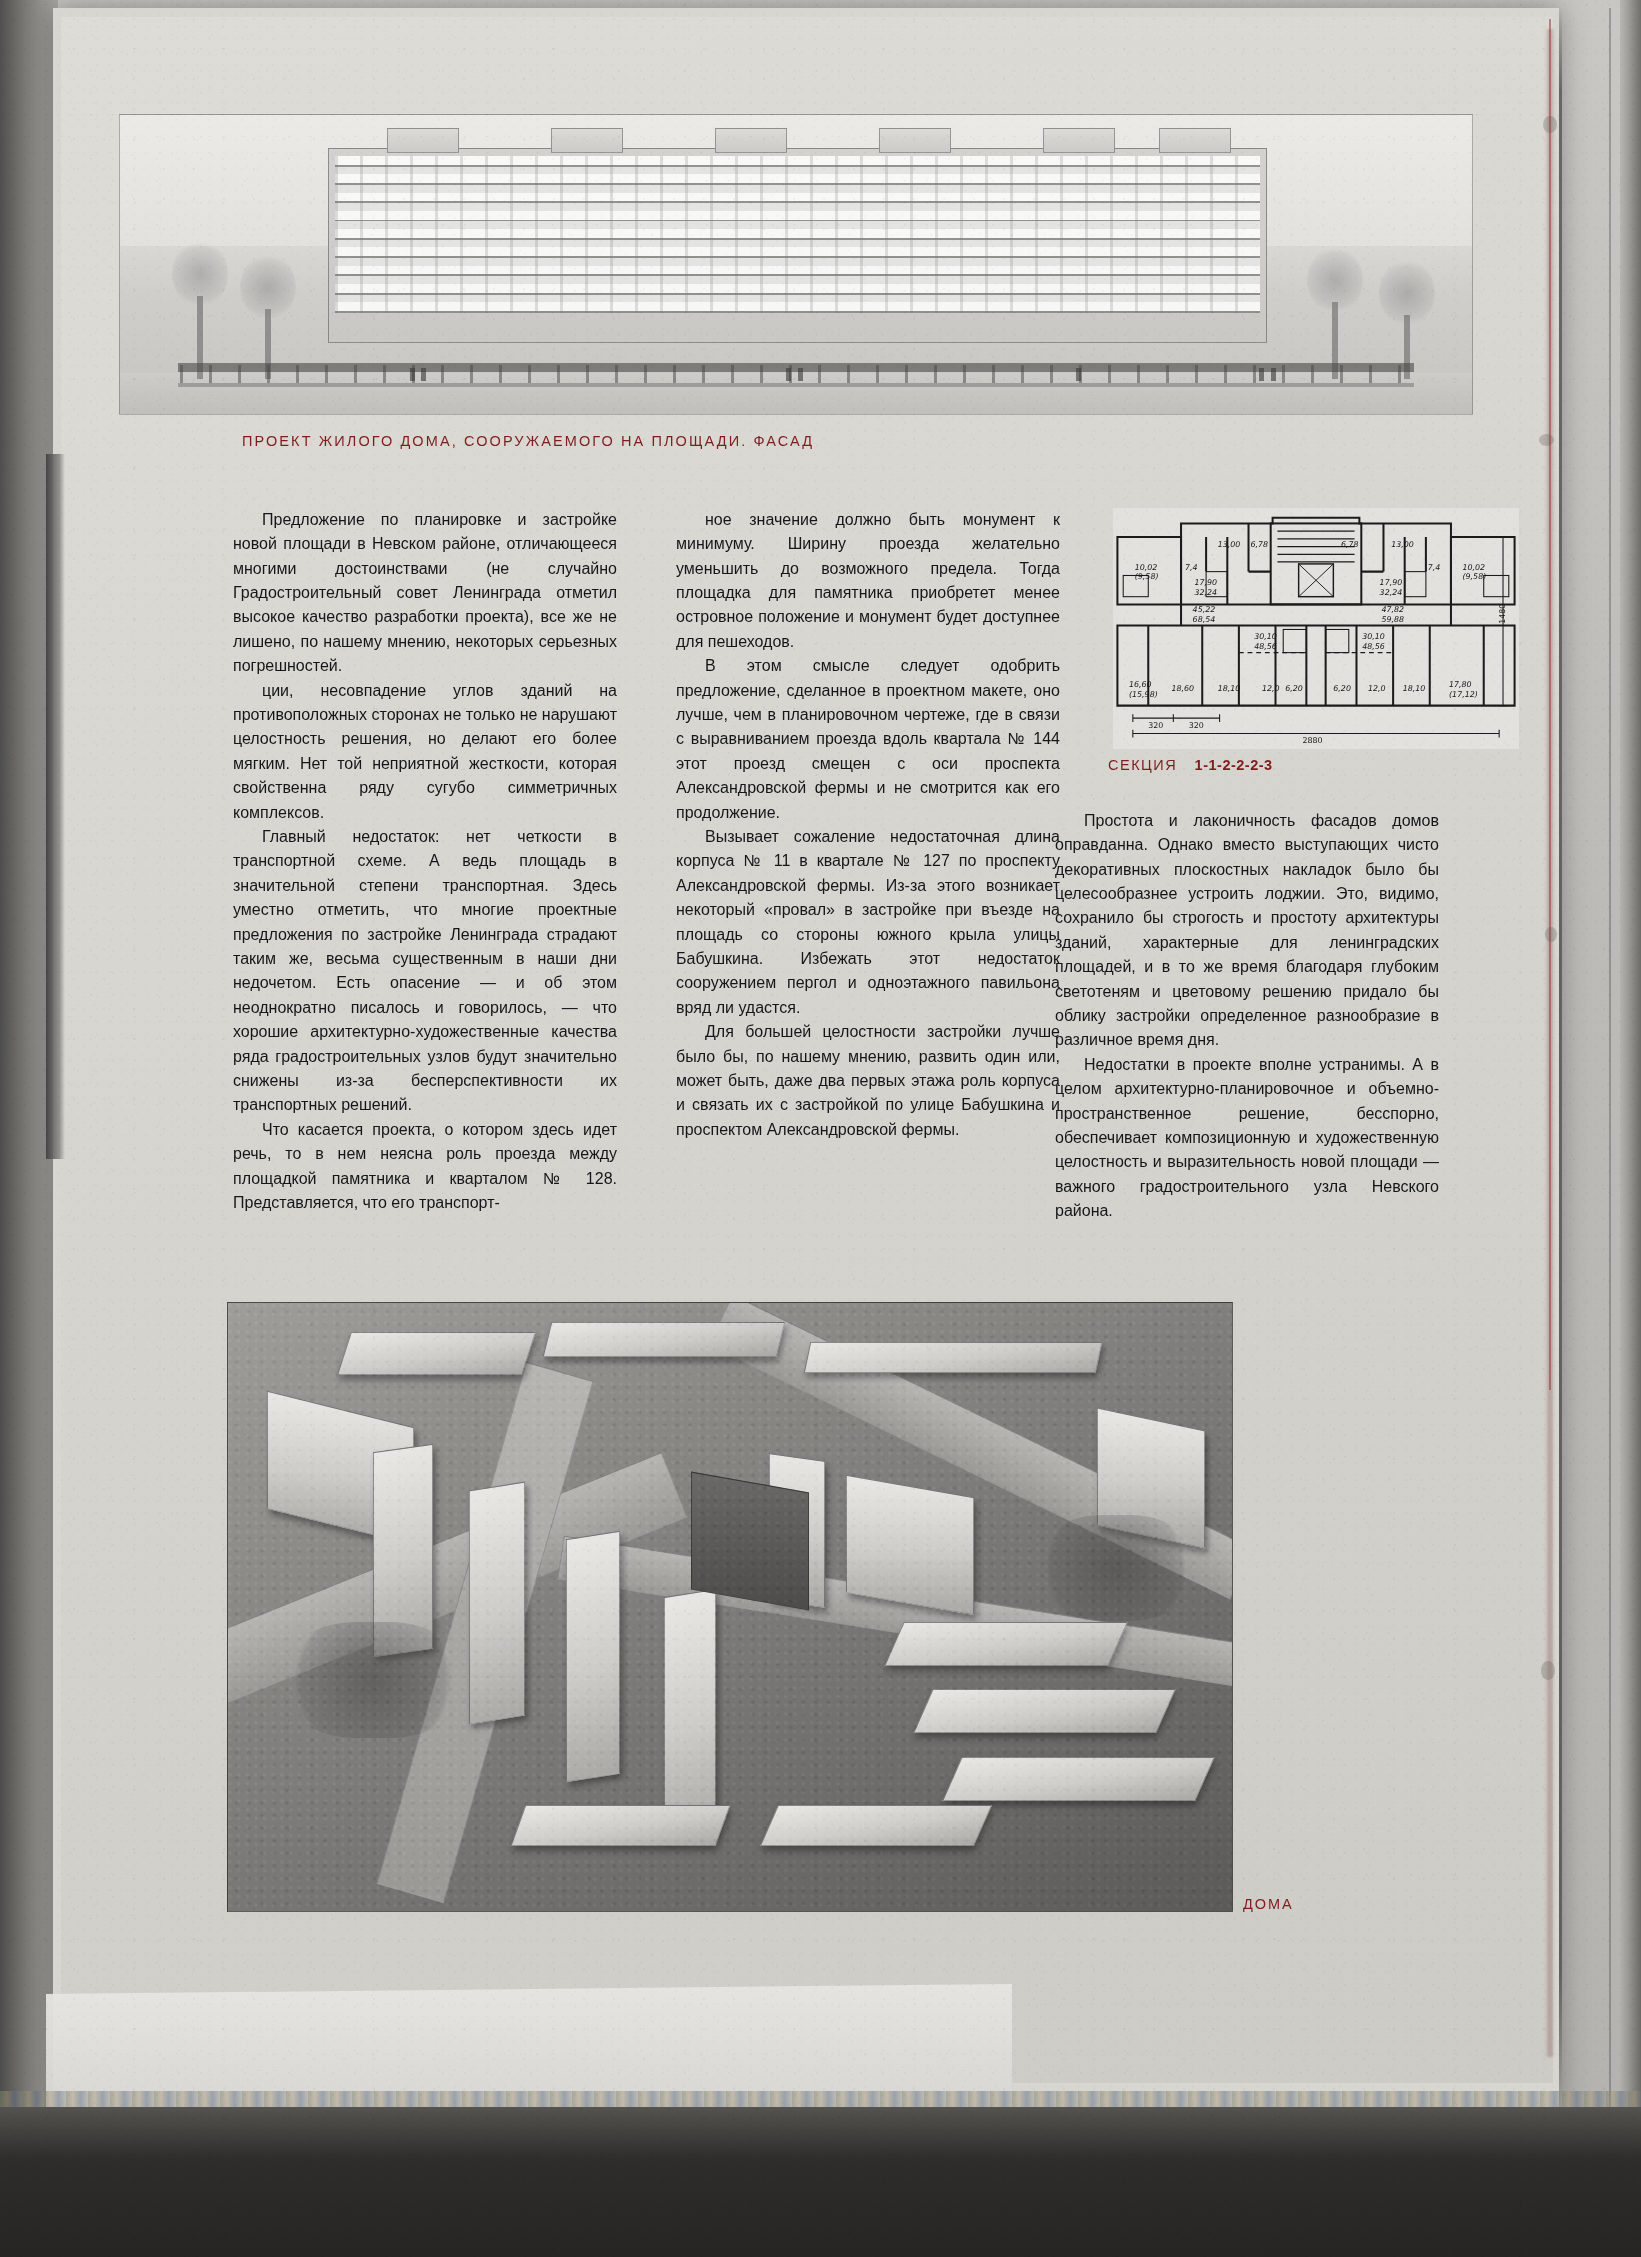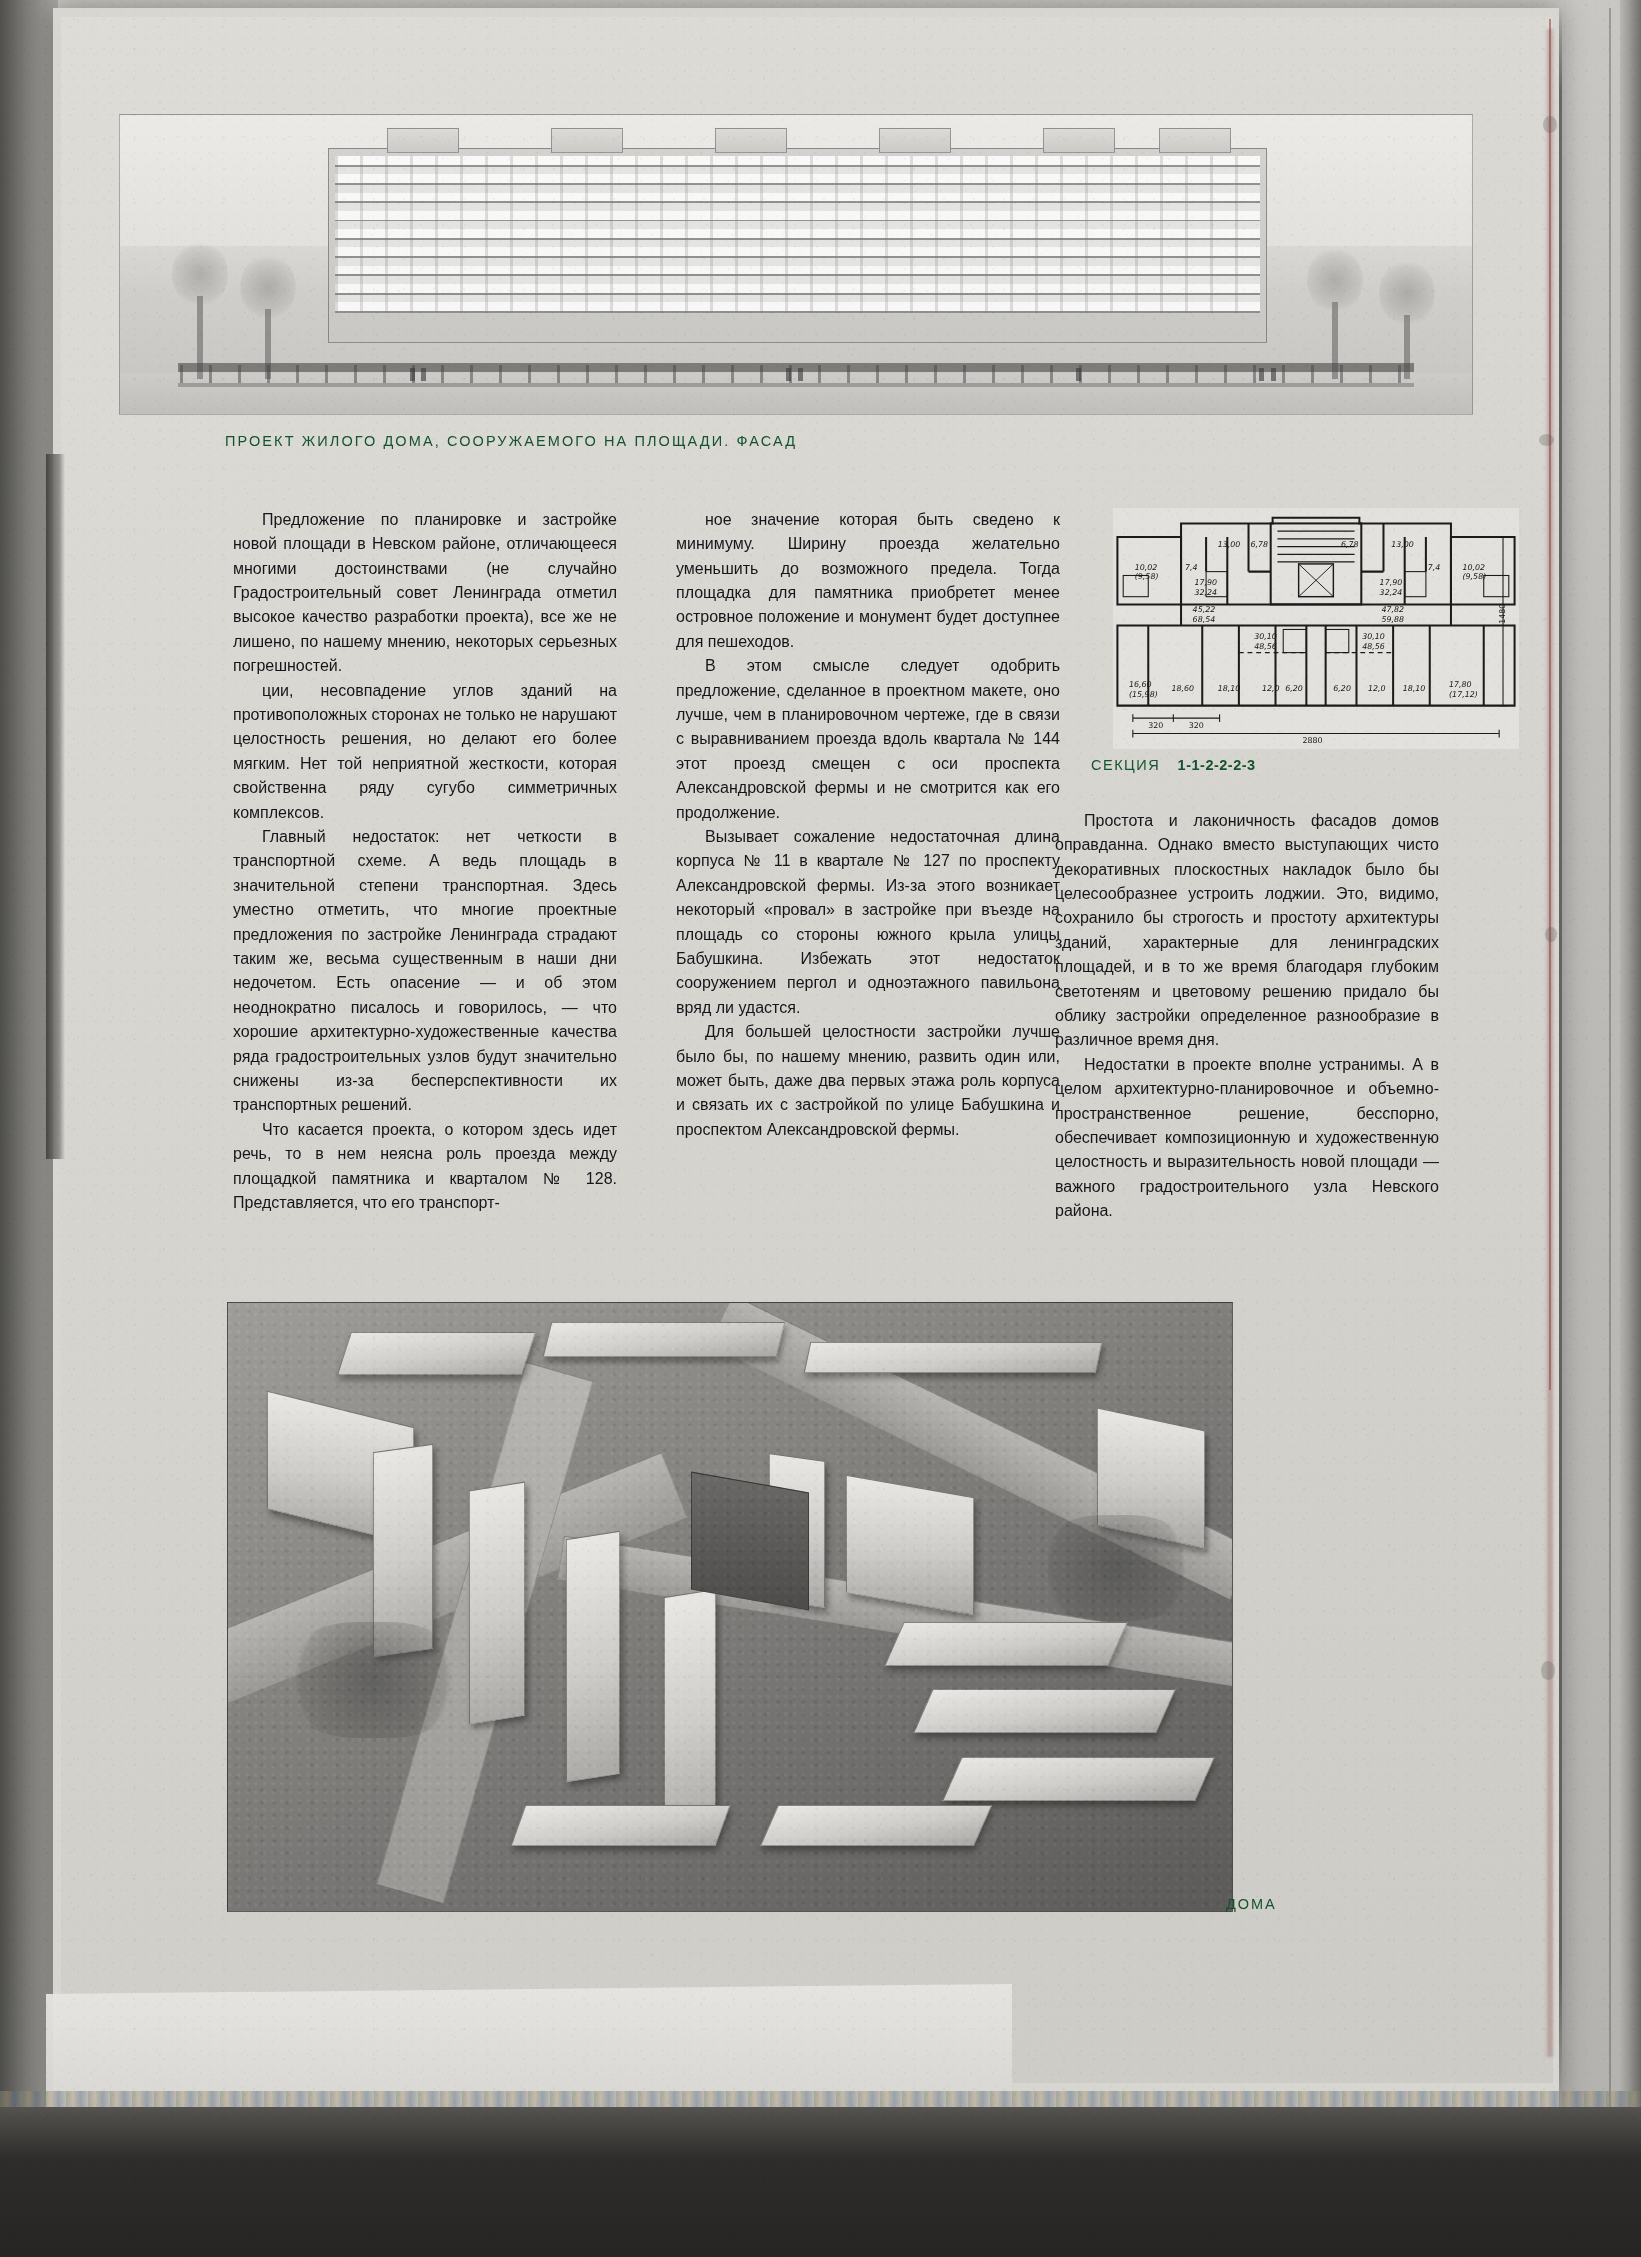--- a/index.html
+++ b/index.html
@@ -133,21 +133,21 @@
   }
   .people{
     position:absolute;bottom:33px;width:4.8px;height:12.6px;background:rgba(55,55,55,.6);
   }
 
   
   .caption{
     position:absolute;
     font-family:"Liberation Sans", sans-serif;
     font-size:14.5px;letter-spacing:2.1px;
-    color:#14532d;white-space:nowrap;
+    color:#7f1d1d;white-space:nowrap;margin-left:17px;
   }
   #facade-caption{left:172px;top:425px;}
   #plan-caption{left:1038px;top:749px;font-size:14.5px;letter-spacing:1.5px;}
   #plan-caption b{letter-spacing:0.5px;margin-left:17.4px;font-size:14.5px;}
   #model-caption{left:1173px;top:1888px;letter-spacing:1.9px;}
 
   
   .col{
     position:absolute;
     font-family:"Liberation Sans", sans-serif;
@@ -275,21 +275,21 @@
   <div class="caption" id="facade-caption">ПРОЕКТ ЖИЛОГО ДОМА, СООРУЖАЕМОГО НА ПЛОЩАДИ. ФАСАД</div>
 
   <div class="col" id="col-left">
     <p>Предложение по планировке и застройке новой площади в Невском районе, отличающееся многими достоинствами (не случайно Градостроительный совет Ленинграда отметил высокое качество разработки проекта), все же не лишено, по нашему мнению, некоторых серьезных погрешностей.</p>
     <p>ции, несовпадение углов зданий на противоположных сторонах не только не нарушают целостность решения, но делают его более мягким. Нет той неприятной жесткости, которая свойственна ряду сугубо симметричных комплексов.</p>
     <p>Главный недостаток: нет четкости в транспортной схеме. А ведь площадь в значительной степени транспортная. Здесь уместно отметить, что многие проектные предложения по застройке Ленинграда страдают таким же, весьма существенным в наши дни недочетом. Есть опасение — и об этом неоднократно писалось и говорилось, — что хорошие архитектурно-художественные качества ряда градостроительных узлов будут значительно снижены из-за бесперспективности их транспортных решений.</p>
     <p>Что касается проекта, о котором здесь идет речь, то в нем неясна роль проезда между площадкой памятника и кварталом № 128. Представляется, что его транспорт-</p>
   </div>
 
   <div class="col" id="col-mid">
-    <p>ное значение которая быть сведено к минимуму. Ширину проезда желательно уменьшить до возможного предела. Тогда площадка для памятника приобретет менее островное положение и монумент будет доступнее для пешеходов.</p>
+    <p>ное значение должно быть монумент к минимуму. Ширину проезда желательно уменьшить до возможного предела. Тогда площадка для памятника приобретет менее островное положение и монумент будет доступнее для пешеходов.</p>
     <p>В этом смысле следует одобрить предложение, сделанное в проектном макете, оно лучше, чем в планировочном чертеже, где в связи с выравниванием проезда вдоль квартала № 144 этот проезд смещен с оси проспекта Александровской фермы и не смотрится как его продолжение.</p>
     <p>Вызывает сожаление недостаточная длина корпуса № 11 в квартале № 127 по проспекту Александровской фермы. Из-за этого возникает некоторый «провал» в застройке при въезде на площадь со стороны южного крыла улицы Бабушкина. Избежать этот недостаток сооружением пергол и одноэтажного павильона вряд ли удастся.</p>
     <p>Для большей целостности застройки лучше было бы, по нашему мнению, развить один или, может быть, даже два первых этажа роль корпуса и связать их с застройкой по улице Бабушкина и проспектом Александровской фермы.</p>
   </div>
 
   <div id="plan-wrap">
     <svg id="plan-svg" viewBox="0 0 420 250">
       <g fill="none" stroke="#1b1b1b" stroke-width="2.1">
 
         <path d="M70,16 L165,16 L165,10 L255,10 L255,16 L350,16 L350,100 L70,100 Z"></path>

